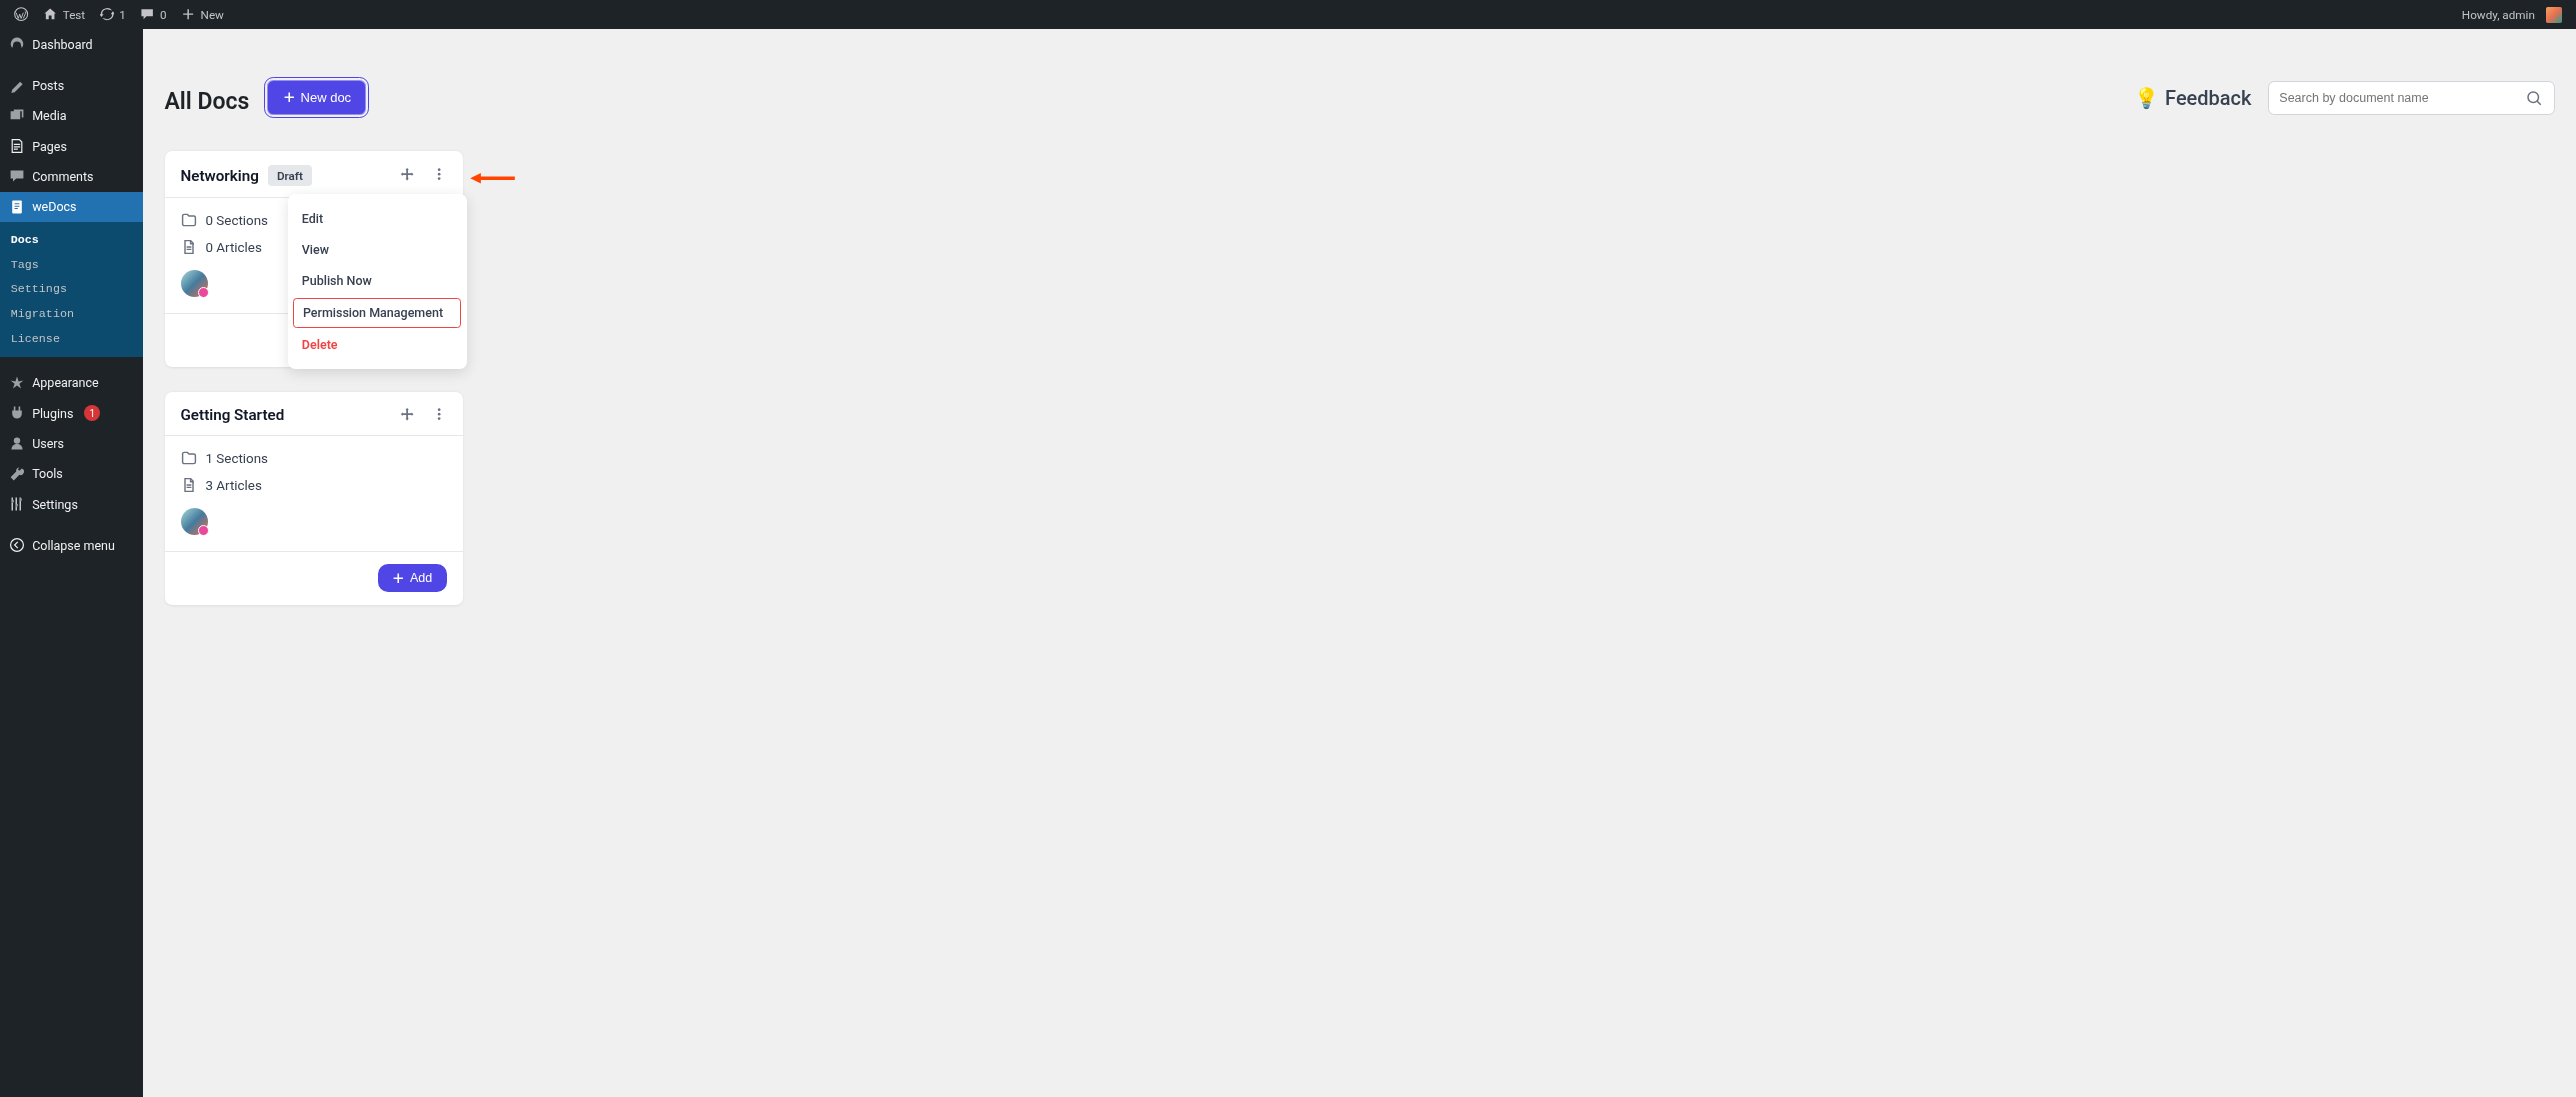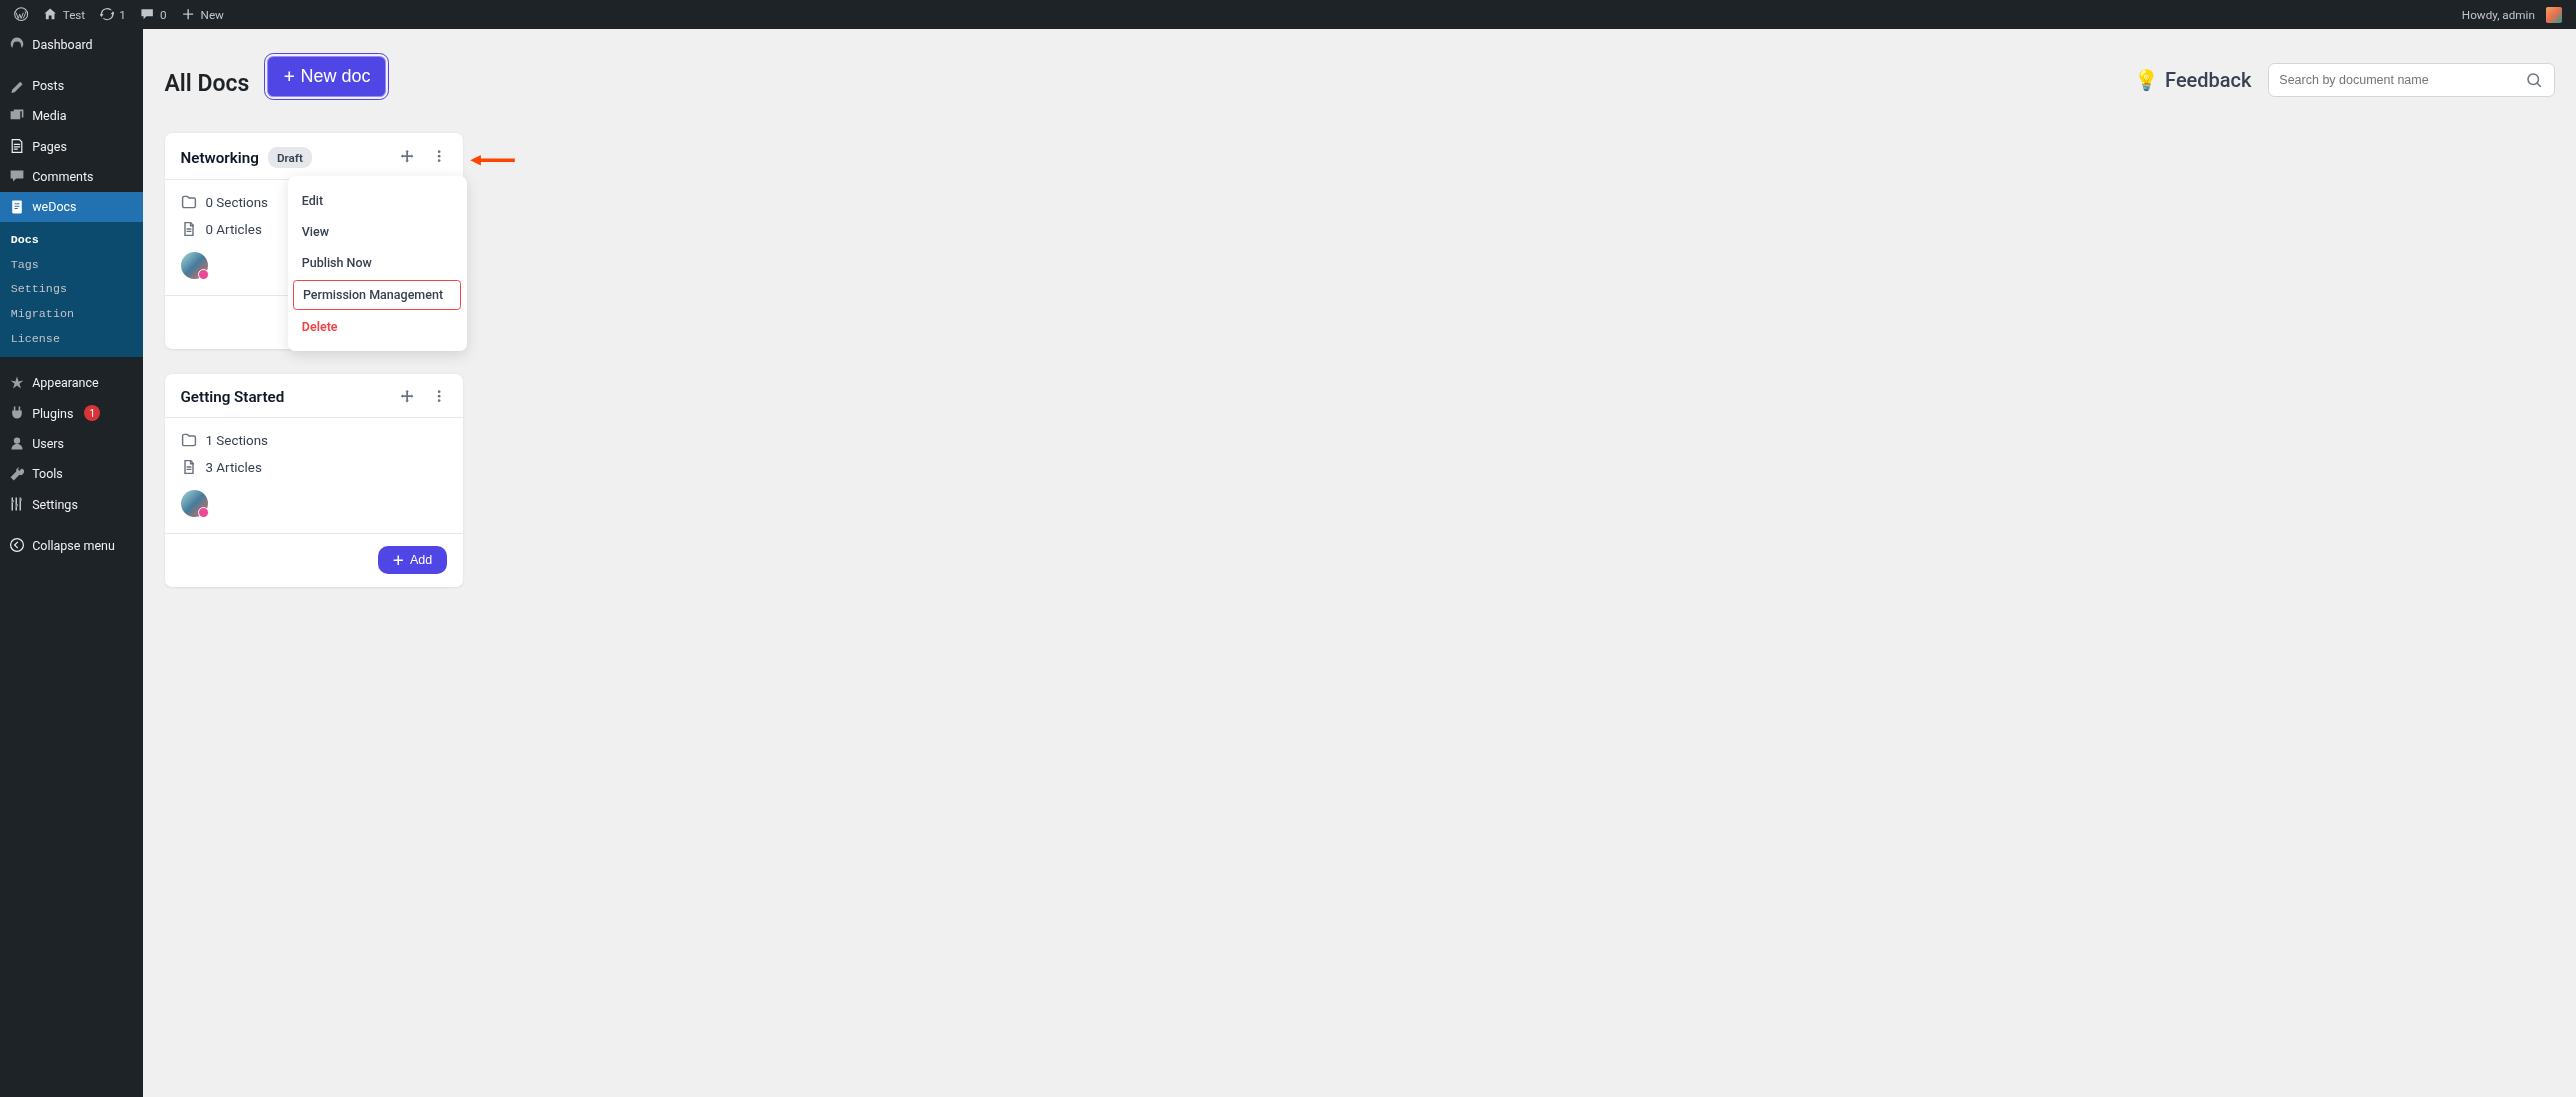--- a/index.html
+++ b/index.html
@@ -21,33 +21,33 @@
   .side-item.active svg { fill: #fff; }
   .side-sub { background: #0c4a6e; padding: 5.4px 0; font-family: Liberation Mono, monospace; }
   .side-sub-item { padding: 5.4px 10.8px; color: #c3c4c7; font-size: 11.7px; cursor: pointer;}
   .side-sub-item.current { color: #fff; font-weight: 600;}
   .side-badge { display: inline-flex; align-items: center; justify-content: center; min-width: 16px; height: 16px; border-radius: 8px; background: #d63638; color: #fff; font-size: 10px; padding: 0 4.5px; margin-left: 3.6px;}
 
   
   .content { margin-left: 143px; margin-top: 29px; padding: 27px 21.5px 21.5px; }
   .header-row { display: flex; align-items: flex-end; gap: 18px; }
   .page-title { font-size: 23px; font-weight: 600; color: #1d2327; }
-  .new-doc-btn { display: inline-flex; align-items: center; gap: 5.4px; background: #4f46e5; color: #fff; border: none; padding: 9px 14.3px; border-radius: 6.3px; font-size: 18px; font-weight: 500; cursor: pointer; outline: 1.8px solid #4f46e5; outline-offset: 2.7px; border: 0.9px solid rgba(255,255,255,0.4);}
+  .new-doc-btn { display: inline-flex; align-items: center; gap: 5.4px; background: #4f46e5; color: #fff; border: none; padding: 9px 14.3px; border-radius: 6.3px; font-size: 13px; font-weight: 500; cursor: pointer; outline: 1.8px solid #4f46e5; outline-offset: 2.7px; border: 0.9px solid rgba(255,255,255,0.4); margin-top: 24px;}
   .header-right { margin-left: auto; display: flex; align-items: center; gap: 16px; }
   .feedback { display: flex; align-items: center; gap: 5.4px; font-size: 20px; font-weight: 500; color: #374151; cursor: pointer;}
   .search-box { display: flex; align-items: center; border: 0.9px solid #d1d5db; border-radius: 6.3px; background: #fff; padding: 7.2px 10.8px; width: 287px; }
   .search-box input { border: none; outline: none; flex: 1; font-size: 12.5px; background: transparent;}
   .search-box svg { width: 18px; height: 18px; stroke: #6b7280; fill:none; stroke-width:2;}
 
   
   .cards { display: flex; gap: 25px; margin-top: 36px; flex-wrap: wrap; flex-direction: column;}
   .card { width: 298px; background: #fff; border-radius: 7.2px; box-shadow: 0 0.9px 2.7px rgba(0,0,0,0.08); overflow: visible; position: relative;}
   .card-head { display: flex; align-items: center; padding: 14.3px 16px 10.8px; gap: 9px;}
   .card-title { font-size: 15.2px; font-weight: 600; color: #111827; }
-  .draft-badge { background: #e5e7eb; color: #374151; font-size: 11.7px; font-weight: 600; padding: 3.6px 9px; border-radius: 9px;}
+  .draft-badge { background: #e5e7eb; color: #374151; font-size: 11.7px; font-weight: 600; padding: 3.6px 9px; border-radius: 4px;}
   .card-icons { margin-left: auto; display: flex; gap: 18px; align-items: center;}
   .card-icons .ic { cursor: pointer; color: #6b7280; }
   .card-icons svg { width: 14.3px; height: 14.3px; fill: currentColor;}
   .card-divider { height: 0.9px; background: #e5e7eb; margin: 0 0px;}
   .card-stats { padding: 14.3px 16px 9px; display: flex; flex-direction: column; gap: 10.8px;}
   .stat-row { display: flex; align-items: center; gap: 9px; color: #374151; font-size: 13.4px;}
   .stat-row svg { width: 16px; height: 16px; fill: none; stroke: #6b7280; stroke-width: 1.8;}
   .card-user { padding: 5.4px 16px 16px;}
   .avatar-circ { width: 27px; height: 27px; border-radius: 50%; background: linear-gradient(135deg,#a8dadc,#457b9d,#e76f51); position: relative;}
   .avatar-circ::after { content:''; position:absolute; right:-1.8px; bottom:-1.8px; width:9px; height:9px; background:#ec4899; border-radius:50%; border:0.9px solid #fff;}

